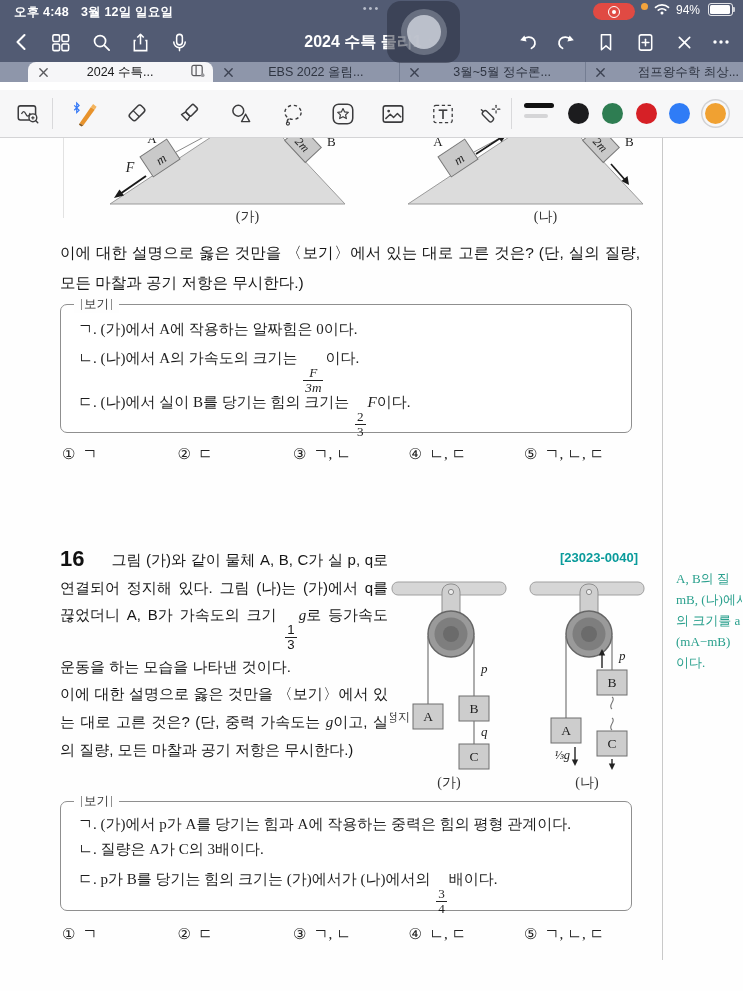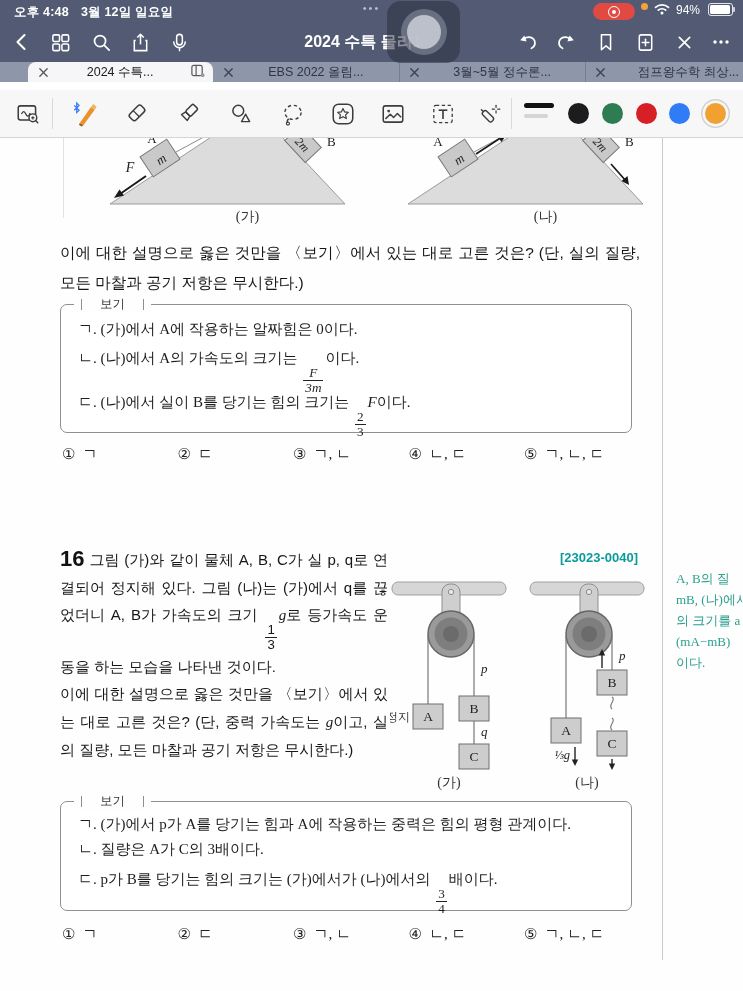--- a/index.html
+++ b/index.html
@@ -46,32 +46,32 @@
   .cdot.sel{box-shadow:0 0 0 2.5px #f7f7f8,0 0 0 4px #d2d2d4;}
   .cdot .chv{position:absolute;right:-1px;bottom:-1px;color:#fff;font-size:8px;line-height:8px;}
   
   .page{position:absolute;left:0;top:138px;width:743px;height:853px;background:#fefefe;}
   .vrule{position:absolute;left:662px;top:0;width:1px;height:822px;background:#c9c9c9;}
   .lstub{position:absolute;left:63px;top:0;width:1px;height:80px;background:#e2e2e2;}
   .cap{position:absolute;text-align:center;font-family:"Liberation Serif","DejaVu Serif",serif;font-size:14px;color:#333;}
   .q-sans{position:absolute;font-size:15.5px;line-height:30px;color:#161616;text-align:justify;}
   .mi{font-family:"Liberation Serif","DejaVu Serif",serif;font-style:italic;}
   .bogi{position:absolute;left:60px;width:570px;border:1px solid #8f8f8f;border-radius:7px;background:#fff;}
-  .bogi-legend{position:absolute;top:-9px;left:13px;background:#fefefe;padding:0 7px;display:flex;align-items:center;gap:18px;
+  .bogi-legend{position:absolute;top:-9px;left:13px;background:#fefefe;padding:0 7px;display:flex;align-items:center;gap:2px;
                font-size:12.5px;color:#333;font-family:"Liberation Serif","DejaVu Serif",serif;}
   .bogi-legend .tick{width:1px;height:11px;background:#8f8f8f;}
   .bitem{position:absolute;left:17px;right:12px;font-family:"Liberation Serif","DejaVu Serif",serif;font-size:15px;color:#1d1d1d;}
   .frac{display:inline-flex;flex-direction:column;align-items:center;vertical-align:-1.05em;line-height:1.1;font-size:.88em;margin:0 2px;}
   .frac .fbar{width:100%;height:1px;background:#222;}
   .frac .fn,.frac .fd{padding:0 2px;text-align:center;}
   .choices{position:absolute;left:62px;display:flex;font-family:"Liberation Serif","DejaVu Serif",serif;font-size:15px;color:#222;}
   .choice{width:115.5px;}
   .choice .cnum{margin-right:7px;}
   .p16wrap{position:absolute;left:60px;top:408px;width:328px;}
-  .p16num{float:left;font-size:22px;font-weight:bold;color:#111;line-height:26px;margin-right:5px;}
+  .p16num{float:left;font-size:22px;font-weight:bold;color:#111;line-height:26px;margin-right:27px;}
   .p16wrap p{margin:0;font-size:15px;line-height:27.5px;color:#161616;text-align:justify;}
   .pcode{position:absolute;left:496px;top:412px;width:142px;text-align:right;color:#0a9b9b;font-weight:bold;font-size:13px;}
   .mnote{position:absolute;left:676px;top:430px;width:66px;overflow:hidden;font-family:"Liberation Serif","DejaVu Serif",serif;
          font-size:13px;line-height:21px;color:#2aa08d;}
   .mnote div{white-space:nowrap;}
   .pagenum{position:absolute;left:694px;top:866px;font-size:12px;color:#b3b3b3;}
   svg text{font-family:"Liberation Serif","DejaVu Serif",serif;}
   svg .kr{font-family:"Liberation Sans","DejaVu Sans",sans-serif;}
 </style>
 </head>

